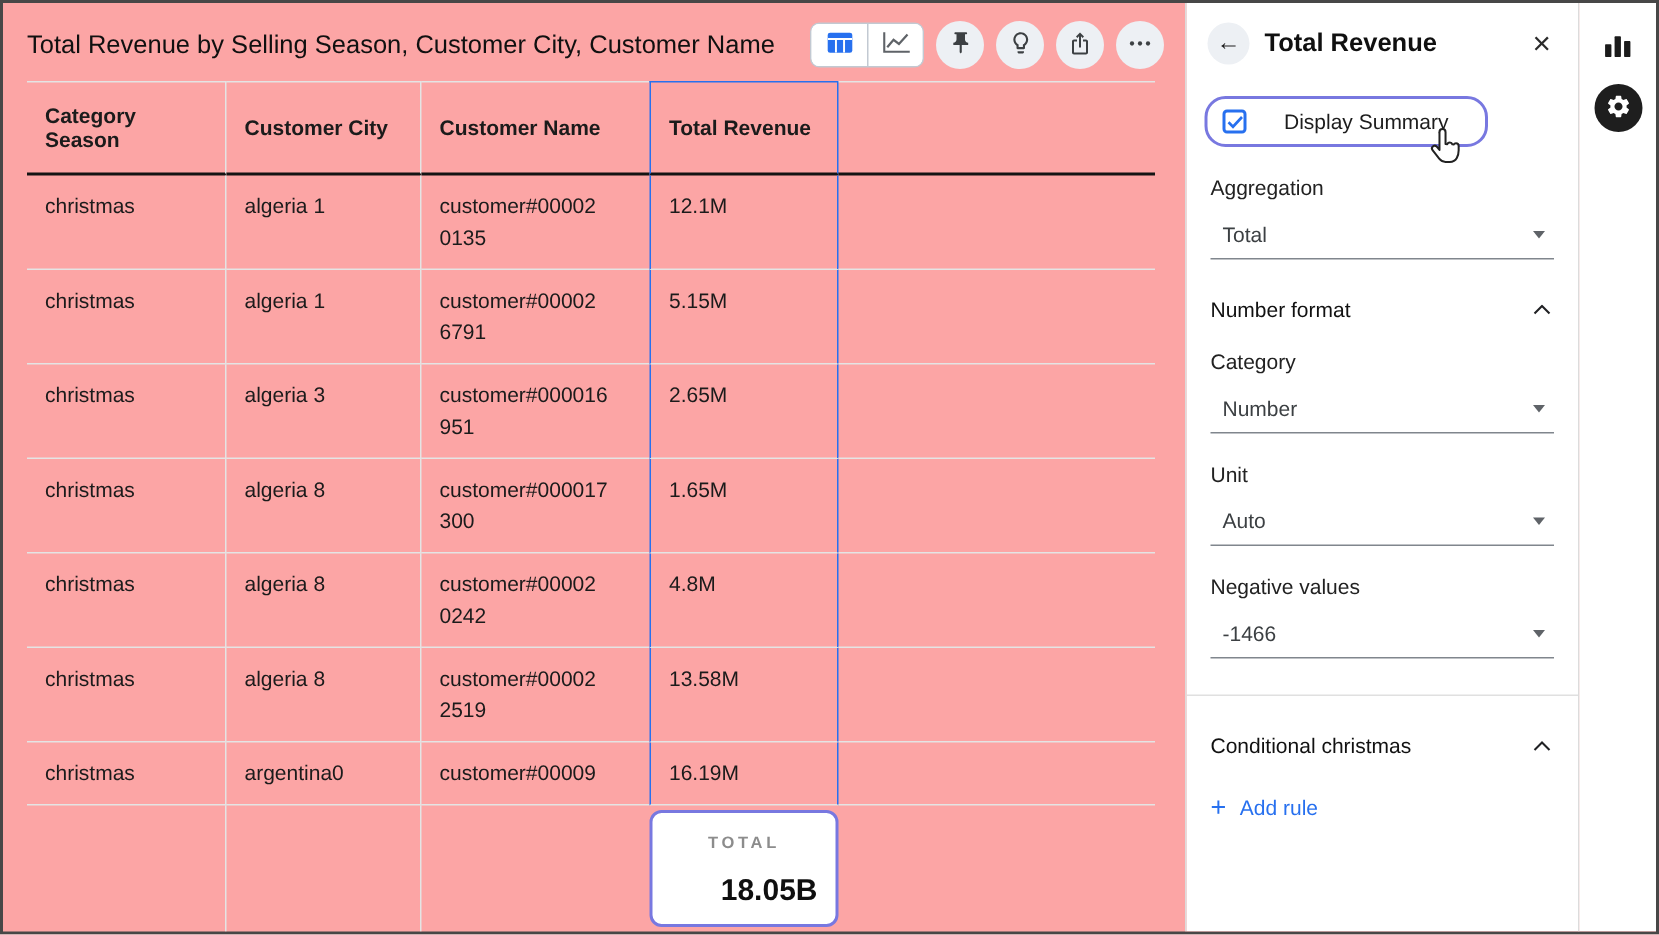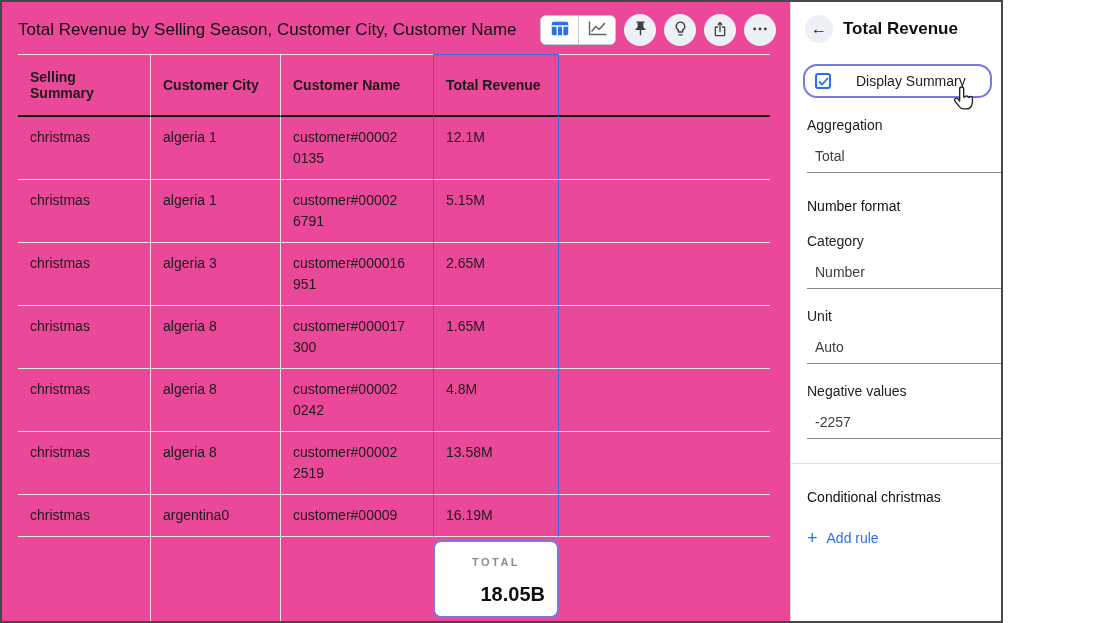--- a/index.html
+++ b/index.html
@@ -5,21 +5,21 @@
   :root{
     --blue:#2770ef;
     --purple:#7878e0;
     --border:#e4e4e4;
     --text:#1b1b1b;
     --gray:#5f6368;
   }
   *{box-sizing:border-box;}
   html,body{margin:0;padding:0;background:#fff;}
   body{font-family:"Liberation Sans","DejaVu Sans",sans-serif;color:var(--text);}
-  .frame{width:1003px;height:623px;border:2px solid #474747;display:flex;overflow:hidden;background:#ec4899;}
+  .frame{width:1106px;height:623px;border:2px solid #474747;display:flex;overflow:hidden;background:#fca5a5;}
 
   
   .main{width:789px;flex:none;border-right:1px solid #dcdcdc;position:relative;overflow:hidden;display:flex;flex-direction:column;}
   .main-header{display:flex;align-items:center;justify-content:space-between;padding:12px 14px 8px 16px;}
   .answer-title{font-size:17px;font-weight:500;color:#101010;margin:0;white-space:nowrap;}
   .toolbar{display:flex;align-items:center;gap:8px;}
   .view-switcher{display:flex;border:1px solid #c2c9d2;border-radius:6px;overflow:hidden;height:30px;background:#fff;}
   .switch-btn{width:37px;display:flex;align-items:center;justify-content:center;background:#fff;border:none;cursor:pointer;padding:0;}
   .switch-btn + .switch-btn{border-left:1px solid #c2c9d2;}
   .circle-btn{width:32px;height:32px;border-radius:50%;background:#edf0f4;border:none;display:flex;align-items:center;justify-content:center;cursor:pointer;padding:0;}
@@ -136,21 +136,21 @@
       <table>
         <colgroup>
           <col style="width:133px">
             <col style="width:130px">
             <col style="width:152px">
             <col style="width:126px">
             <col>
         </colgroup>
         <thead>
           <tr>
-            <th>Selling Summary</th>
+            <th>Category Season</th>
             <th>Customer City</th>
             <th class="no-right">Customer Name</th>
             <th class="sel">Total Revenue</th>
             <th class="empty"></th>
           </tr>
         </thead>
         <tbody>
           <tr>
             <td>christmas</td>
             <td>algeria 1</td>
@@ -276,21 +276,21 @@
         <label>Unit</label>
         <div class="select">
           <span>Auto</span>
           <span class="caret"></span>
         </div>
       </div>
 
       <div class="field">
         <label>Negative values</label>
         <div class="select">
-          <span>-2257</span>
+          <span>-1466</span>
           <span class="caret"></span>
         </div>
       </div>
 
       <div class="divider"></div>
 
       <div class="section-header">
         <span>Conditional christmas</span>
         <button class="chev-btn">
           <svg width="12" height="7" viewBox="0 0 12 7" fill="none">

